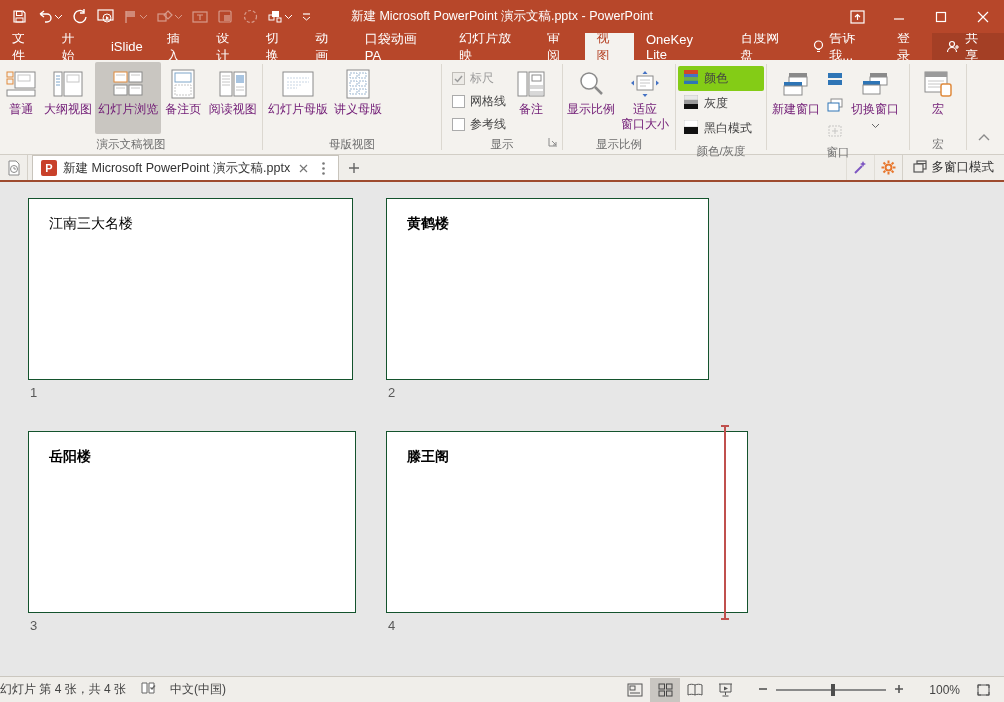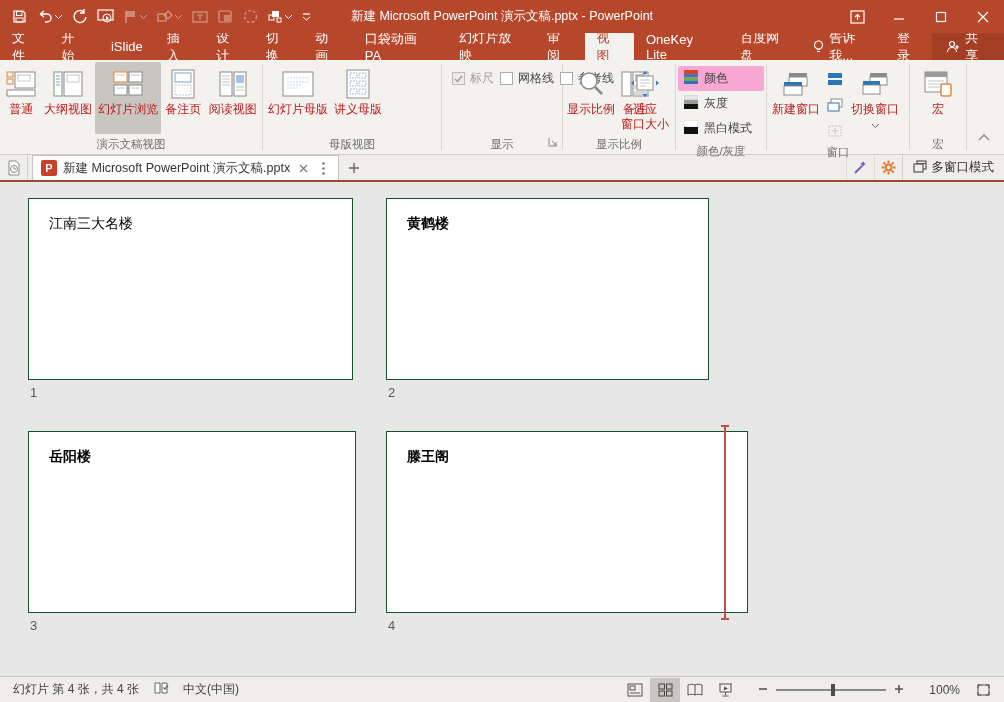--- a/index.html
+++ b/index.html
@@ -29,35 +29,35 @@
   .mtab.share-btn { background:rgba(0,0,0,0.10); padding:8px 14px; }
 
   
   .ribbon { height:95px; background:#F4F2EE; border-bottom:1px solid #D2CEC6; display:flex; flex-shrink:0; position:relative; }
   .rgroup { display:flex; flex-direction:column; position:relative; padding:2px 2px 0 2px; }
   .rgroup-body { flex:1; display:flex; align-items:flex-start; }
   .rgroup-label { text-align:center; font-size:11.5px; color:#6E6E6E; padding:3px 0 4px; }
   .rdivider { width:1px; background:#DCD8D0; margin:4px 0; }
   .rbtn { display:flex; flex-direction:column; align-items:center; justify-content:flex-start; padding:4px 3px 2px; height:72px; border-radius:2px; }
   .rbtn .ricon { height:36px; display:flex; align-items:center; justify-content:center; }
-  .rbtn .rlabel { font-size:12px; color:#b91c1c; line-height:15px; text-align:center; white-space:nowrap; }
+  .rbtn .rlabel { font-size:12px; color:#701a75; line-height:15px; text-align:center; white-space:nowrap; }
   .rbtn.selected { background:#C9C6C1; }
-  .chk-col { display:flex; flex-direction:row; gap:6px; padding:8px 4px 0 8px; }
+  .chk-col { display:flex; flex-direction:column; gap:6px; padding:8px 4px 0 8px; }
   .chk-row { display:flex; align-items:center; gap:5px; }
   .chk { width:13px; height:13px; border:1px solid #ABABAB; background:#fff; display:flex; align-items:center; justify-content:center; }
   .chk.disabled { background:#EDEBE7; border-color:#C0BDB8; }
   .chk-label { font-size:12px; color:#444; white-space:nowrap; }
   .chk-row.disabled .chk-label { color:#9B9B9B; }
   .dialog-launcher { position:absolute; right:4px; bottom:4px; }
   .small-icon-col { display:flex; flex-direction:column; gap:4px; padding-top:6px; }
   .sicon-btn { width:24px; height:22px; display:flex; align-items:center; justify-content:center; border-radius:2px; }
   .sicon-btn.disabled { opacity:.5; }
   .menu-list { display:flex; flex-direction:column; padding-top:4px; }
   .menu-list-item { display:flex; align-items:center; gap:6px; padding:4px 8px 4px 6px; border-radius:2px; }
-  .menu-list-item.selected { background:#f9a8d4; }
+  .menu-list-item.selected { background:#84cc16; }
   .menu-list-item .mlabel { font-size:12px; color:#444; white-space:nowrap; }
   .collapse-zone { margin-left:auto; display:flex; align-items:flex-end; padding:0 14px 10px 0; }
 
   
   .tabbar { height:27px; background:#F0EEEA; border-bottom:2px solid #9E4B2F; display:flex; align-items:stretch; flex-shrink:0; }
   .session-cell { width:28px; border-right:1px solid #D4D0C8; display:flex; align-items:center; justify-content:center; }
   .doc-tab { background:#FFFFFF; border:1px solid #C8C4BC; border-bottom:none; display:flex; align-items:center; gap:6px; padding:0 8px; margin-left:4px; }
   .doc-tab-label { font-size:12.5px; color:#333; white-space:nowrap; }
   .ppt-logo { width:16px; height:16px; background:#C8402A; border-radius:2px; color:#fff; font-size:11px; font-weight:bold; display:flex; align-items:center; justify-content:center; }
   .tab-x, .tab-kebab { display:flex; align-items:center; justify-content:center; width:14px; }
@@ -71,21 +71,21 @@
   .slide-thumb { position:absolute; background:#fff; border:1px solid #14532d; }
   .slide-title { position:absolute; left:20px; top:16px; font-size:14px; color:#000; }
   .slide-title.bold { font-weight:bold; }
   .slide-num { position:absolute; font-size:13px; color:#595959; }
   .insert-line { position:absolute; width:2px; background:#C0504D; }
   .insert-line::before, .insert-line::after { content:""; position:absolute; left:-3px; width:8px; height:2px; background:#C0504D; }
   .insert-line::before { top:0; } .insert-line::after { bottom:0; }
 
   
   .statusbar { height:26px; background:#F0EEEA; border-top:1px solid #CBC7BF; display:flex; align-items:center; flex-shrink:0; font-size:12px; color:#444; }
-  .sb-left { display:flex; align-items:center; gap:14px; padding-left:13px; }
+  .sb-left { display:flex; align-items:center; gap:14px; padding-left:0; }
   .sb-right { margin-left:auto; display:flex; align-items:center; padding-right:6px; }
   .sb-viewbtn { width:30px; height:24px; display:flex; align-items:center; justify-content:center; }
   .sb-viewbtn.selected { background:#C9C6C1; }
   .zoom-ctrl { display:flex; align-items:center; margin-left:18px; }
   .zoom-track { width:110px; height:2px; background:#8A8A8A; position:relative; margin:0 8px; }
   .zoom-thumb { position:absolute; left:50%; top:-5px; width:4px; height:12px; background:#4D4D4D; }
   .zoom-pct { width:46px; text-align:right; margin:0 8px 0 10px; }
 </style>
 </head>
 <body>

